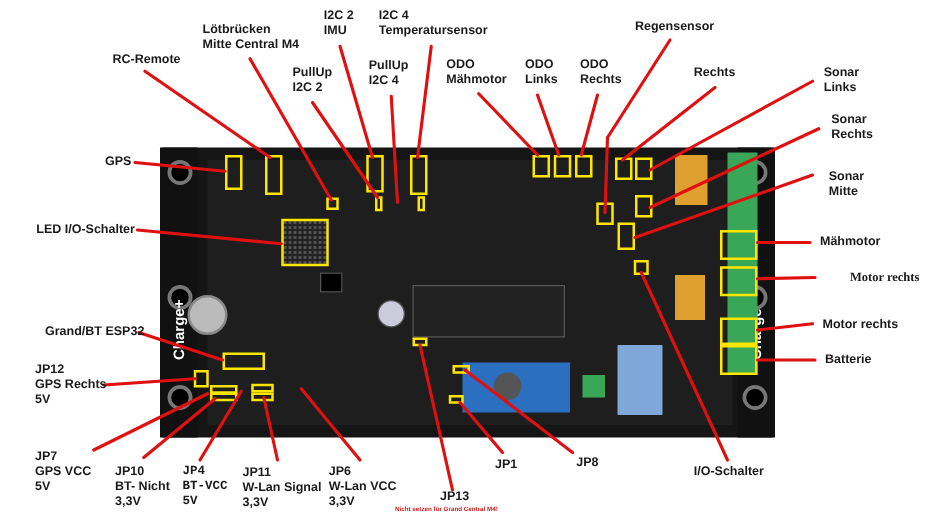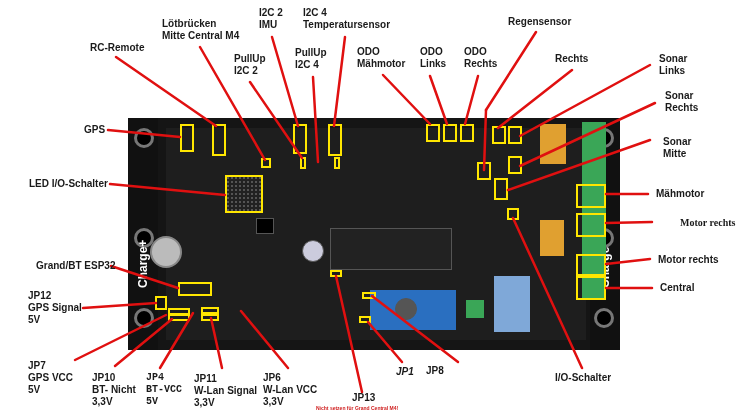--- a/index.html
+++ b/index.html
@@ -162,28 +162,28 @@
   <div>Sonar</div>
   <div>Rechts</div>
 </div>
 <div class="label" style="left:663px;top:136px;">
   <div>Sonar</div>
   <div>Mitte</div>
 </div>
 <div class="label" style="left:656px;top:188px;">Mähmotor</div>
 <div class="label" style="left:680px;top:217px;font-family:Liberation Serif, serif;">Motor rechts</div>
 <div class="label" style="left:658px;top:254px;">Motor rechts</div>
-<div class="label" style="left:660px;top:282px;">Central</div>
+<div class="label" style="left:660px;top:282px;">Batterie</div>
 
 <div class="label" style="left:84px;top:124px;">GPS</div>
 <div class="label" style="left:29px;top:178px;">LED I/O-Schalter</div>
 <div class="label" style="left:36px;top:260px;">Grand/BT ESP32</div>
 <div class="label" style="left:28px;top:290px;">
   <div>JP12</div>
-  <div>GPS Signal</div>
+  <div>GPS Rechts</div>
   <div>5V</div>
 </div>
 <div class="label" style="left:28px;top:360px;">
   <div>JP7</div>
   <div>GPS VCC</div>
   <div>5V</div>
 </div>
 <div class="label" style="left:92px;top:372px;">
   <div>JP10</div>
   <div>BT- Nicht</div>
@@ -199,15 +199,15 @@
   <div>W-Lan Signal</div>
   <div>3,3V</div>
 </div>
 <div class="label" style="left:263px;top:372px;">
   <div>JP6</div>
   <div>W-Lan VCC</div>
   <div>3,3V</div>
 </div>
 <div class="label" style="left:352px;top:392px;">JP13</div>
 <div class="note" style="left:316px;top:405px;">Nicht setzen für Grand Central M4!</div>
-<div class="label" style="left:396px;top:366px;font-style:italic;">JP1</div>
-<div class="label" style="left:426px;top:365px;">JP8</div>
+<div class="label" style="left:396px;top:366px;">JP1</div>
+<div class="label" style="left:461px;top:365px;">JP8</div>
 <div class="label" style="left:555px;top:372px;">I/O-Schalter</div>
 
 </body></html>

